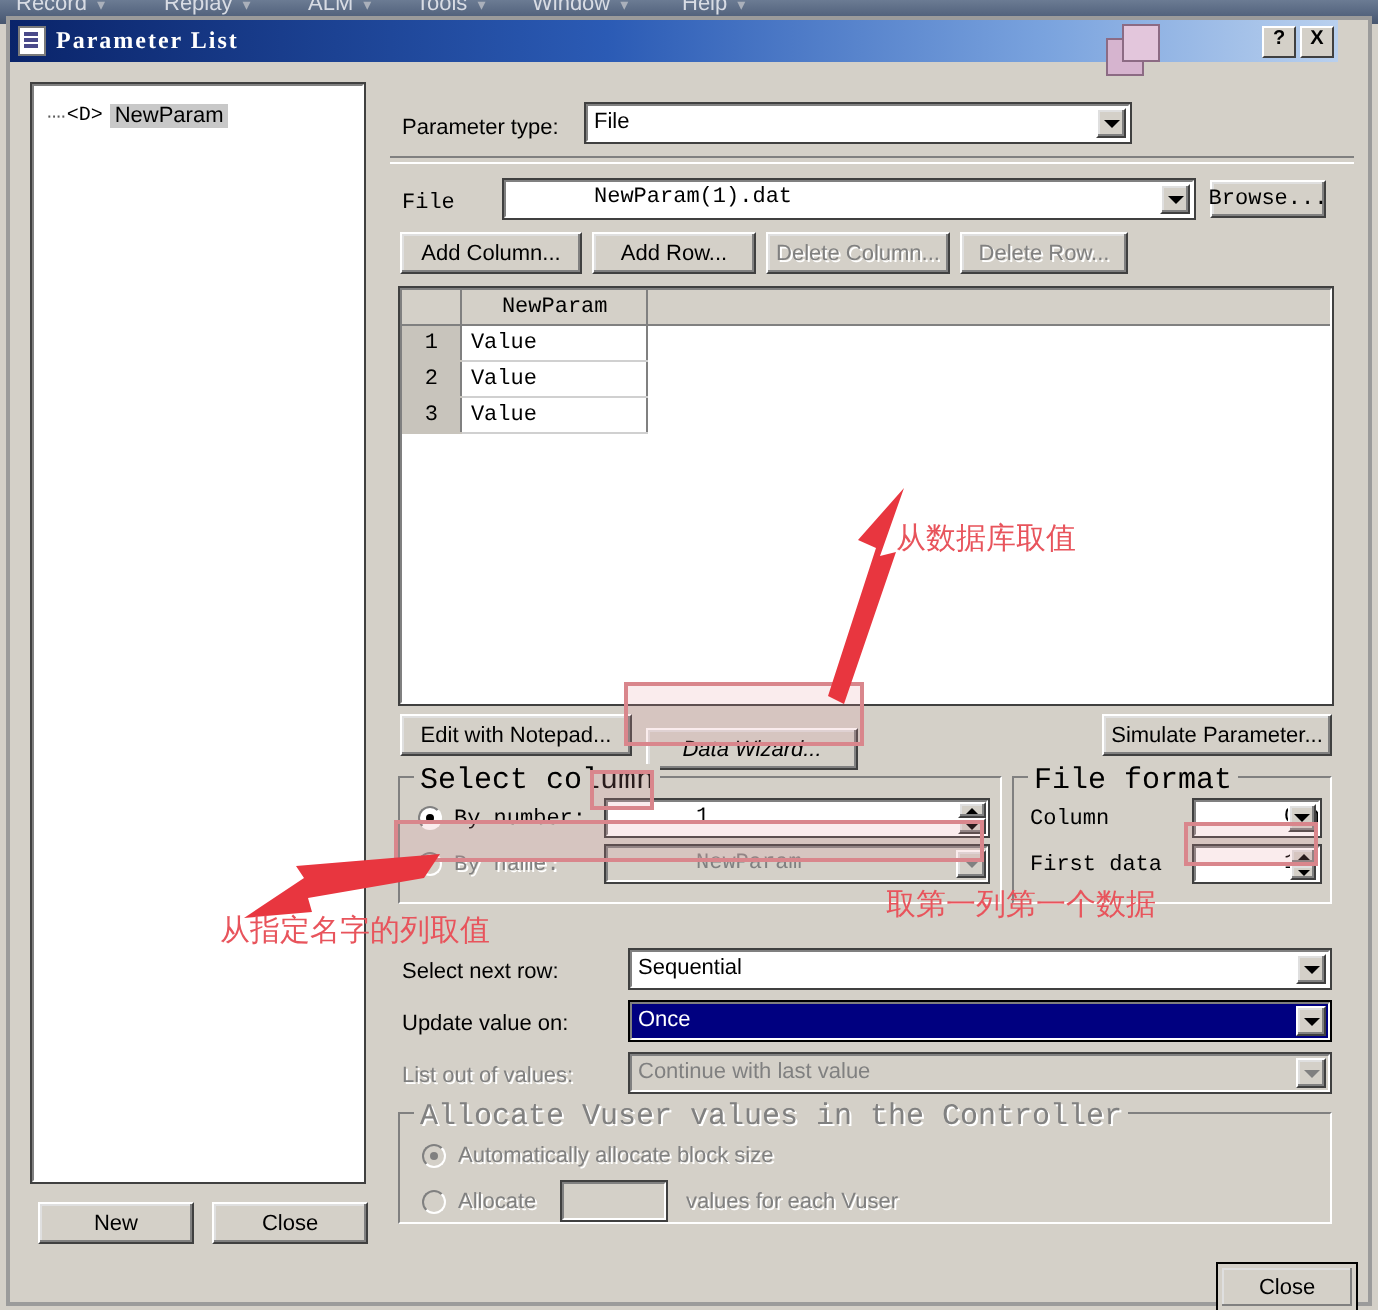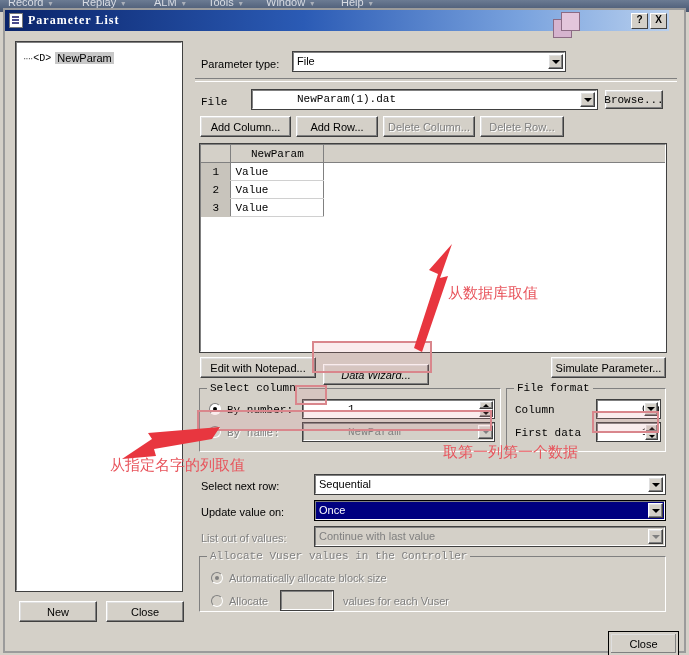--- a/index.html
+++ b/index.html
@@ -98,21 +98,21 @@
 
   
   #right{position:absolute;left:188px;top:30px;width:486px;height:585px;}
   .group{
     position:absolute;
     border:1px solid #fff;border-top-color:#808080;border-left-color:#808080;
     box-sizing:border-box;
   }
   .group > .gl{
     position:absolute;top:-7px;left:7px;background:#d4d0c8;padding:0 3px;
-    font-family:"Liberation Mono",monospace;font-size:11px;color:#000;
+    font-family:"Liberation Mono",monospace;font-size:15px;color:#000;
   }
   .group.dis > .gl{color:#808080;text-shadow:1px 1px 0 #fff;}
 
   .lbl{position:absolute;font-size:11px;color:#000;white-space:nowrap;}
   .lblm{font-family:"Liberation Mono",monospace;}
   .lbl.dis{color:#808080;text-shadow:1px 1px 0 #fff;}
 
   .field{
     position:absolute;background:#fff;box-sizing:border-box;
     border-top:1px solid #808080;border-left:1px solid #808080;
@@ -350,15 +350,15 @@
 <div class="hl" style="left:197px;top:410px;width:295px;height:21px;"></div>
 <div class="hl" style="left:592px;top:411px;width:67px;height:22px;"></div>
 
 <svg class="arrowsvg" style="left:380px;top:240px;width:90px;height:115px;" viewBox="0 0 90 115">
   <polygon points="72,4 60,38 68,36 42,112 34,108 58,34 49,30" fill="#e8363f"></polygon>
 </svg>
 <svg class="arrowsvg" style="left:120px;top:425px;width:105px;height:40px;" viewBox="0 0 105 40">
   <polygon points="2,34 32,14 28,8 100,2 92,14 34,24 36,31" fill="#e8363f"></polygon>
 </svg>
 
-<div class="anno" style="left:448px;top:260px;margin-top:24px;">从数据库取值</div>
+<div class="anno" style="left:448px;top:260px;">从数据库取值</div>
 <div class="anno" style="left:110px;top:456px;">从指定名字的列取值</div>
 <div class="anno" style="left:443px;top:443px;">取第一列第一个数据</div>
 
 </body></html>

